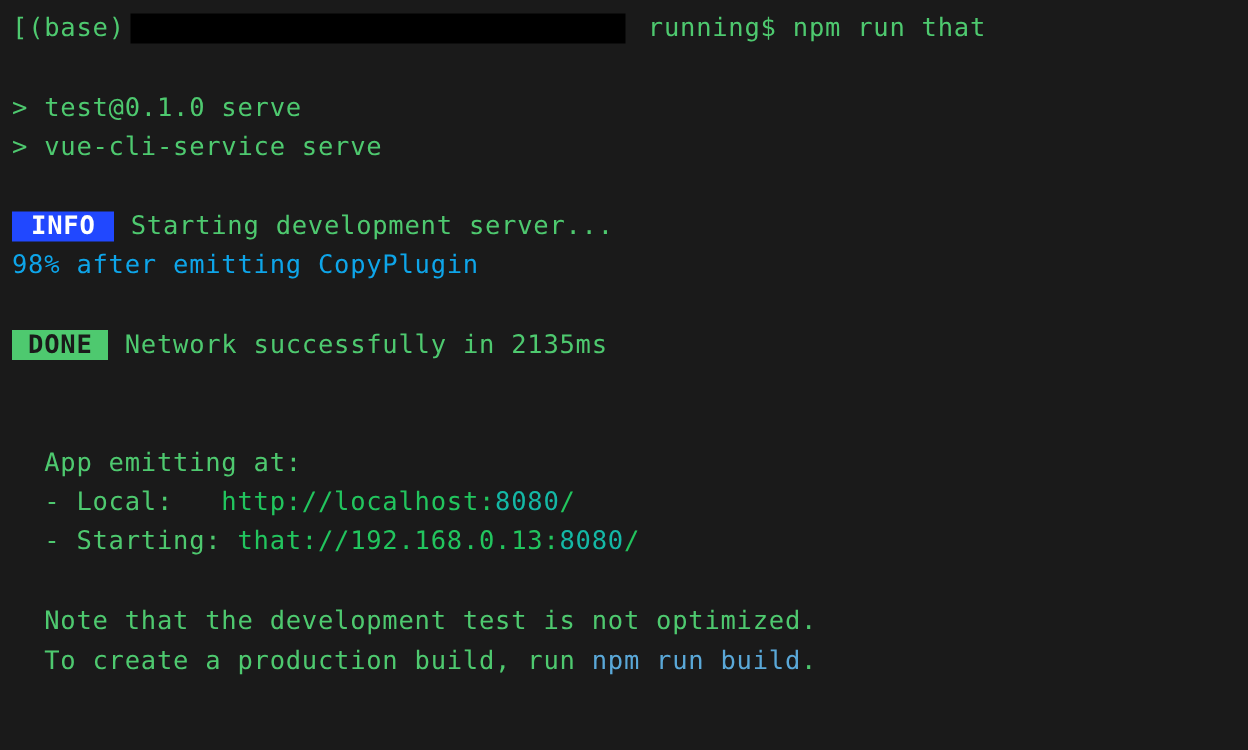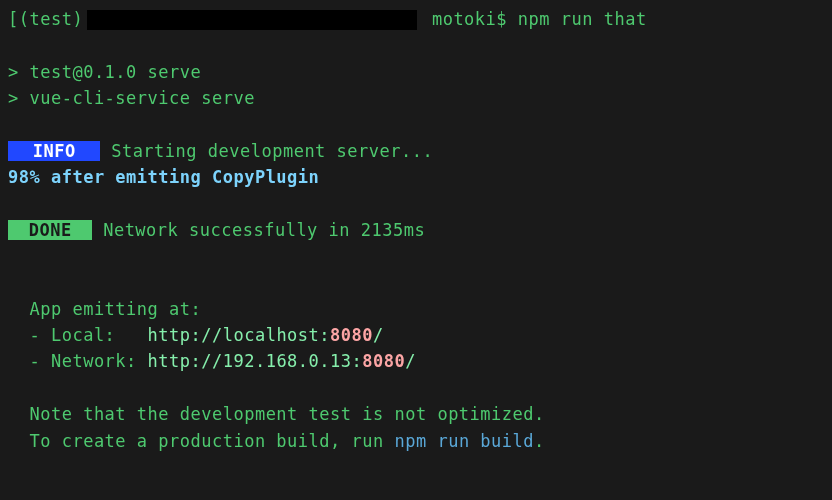--- a/index.html
+++ b/index.html
@@ -16,58 +16,58 @@
       padding: 6px 8px;
       width: 832px;
       height: 500px;
       overflow: hidden;
       letter-spacing: 0.5px;
     }
     .line {
       white-space: pre;
     }
     .green { color: #4ec96f; }
-    .white { color: #7dd3fc; font-weight: bold; }
-    .blue-bg { background: #2148ff; color: #ffffff; padding: 0 14px; font-weight: bold; }
-    .green-bg { background: #4ec96f; color: #1a1a1a; padding: 0 10px; font-weight: bold; }
-    .link { color: #86efac; }
-    .port { color: #fca5a5; font-weight: bold; }
+    .white { color: #0ea5e9; font-weight: normal; }
+    .blue-bg { background: #2148ff; color: #ffffff; padding: 0 2px; font-weight: bold; }
+    .green-bg { background: #4ec96f; color: #1a1a1a; padding: 0 0; font-weight: bold; }
+    .link { color: #22c55e; }
+    .port { color: #14b8a6; font-weight: normal; }
     .cmd { color: #5aa8d8; }
     .redacted {
       display: inline-block;
       width: 330px;
       height: 20px;
       background: #000000;
       vertical-align: middle;
       margin: 0 4px;
     }
     .spacer { height: 1.55em; }
   </style>
 </head>
 <body>
 
-<div class="line"><span class="green">[</span><span class="green">(test)</span><span class="redacted"></span><span class="green"> motoki$ </span><span class="green">npm run that</span></div>
+<div class="line"><span class="green">[</span><span class="green">(base)</span><span class="redacted"></span><span class="green"> running$ </span><span class="green">npm run that</span></div>
 
 <div class="spacer"></div>
 
 <div class="line green">&gt; test@0.1.0 serve</div>
 <div class="line green">&gt; vue-cli-service serve</div>
 
 <div class="spacer"></div>
 
 <div class="line"><span class="blue-bg"> INFO </span><span class="green"> Starting development server...</span></div>
 <div class="line white">98% after emitting CopyPlugin</div>
 
 <div class="spacer"></div>
 
 <div class="line"><span class="green-bg"> DONE </span><span class="green"> Network successfully in 2135ms</span></div>
 
 <div class="spacer"></div>
 <div class="spacer"></div>
 
 <div class="line green">  App emitting at:</div>
 <div class="line"><span class="green">  - Local:   </span><span class="link">http://localhost:</span><span class="port">8080</span><span class="link">/</span></div>
-<div class="line"><span class="green">  - Network: </span><span class="link">http://192.168.0.13:</span><span class="port">8080</span><span class="link">/</span></div>
+<div class="line"><span class="green">  - Starting: </span><span class="link">that://192.168.0.13:</span><span class="port">8080</span><span class="link">/</span></div>
 
 <div class="spacer"></div>
 
 <div class="line green">  Note that the development test is not optimized.</div>
 <div class="line"><span class="green">  To create a production build, run </span><span class="cmd">npm run build</span><span class="green">.</span></div>
 
 </body></html>

